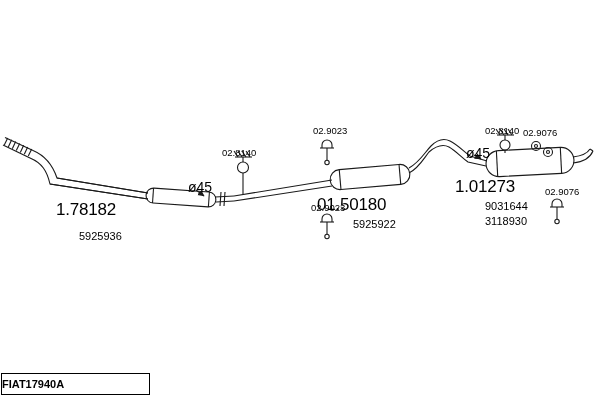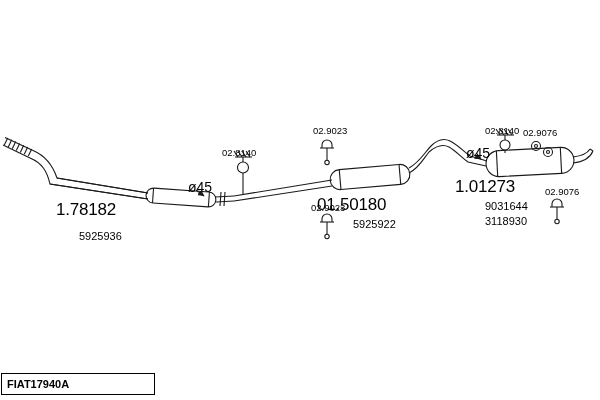--- a/index.html
+++ b/index.html
@@ -9,21 +9,21 @@
   }
   .stage svg{position:absolute;left:0;top:0;}
   .label{position:absolute;font-weight:normal;white-space:nowrap;line-height:1;text-align:center;}
   .part-big{font-size:17px;letter-spacing:-0.2px;}
   .ref{font-size:11px;}
   .fit{font-size:9.5px;}
   .dia{font-size:14px;}
   .code-box{
     position:absolute;left:1px;top:373px;width:147px;height:20px;
     border:1px solid #000;font-size:11px;font-weight:bold;
-    line-height:20px;padding-left:5px;background:#fff;
+    line-height:20px;background:#fff;
   }
 </style>
 </head>
 <body>
 
 <div class="stage">
 
   <svg width="600" height="400" viewBox="0 0 600 400">
     <defs>
       <marker id="arr" markerWidth="7" markerHeight="7" refX="5.5" refY="3" orient="auto">

